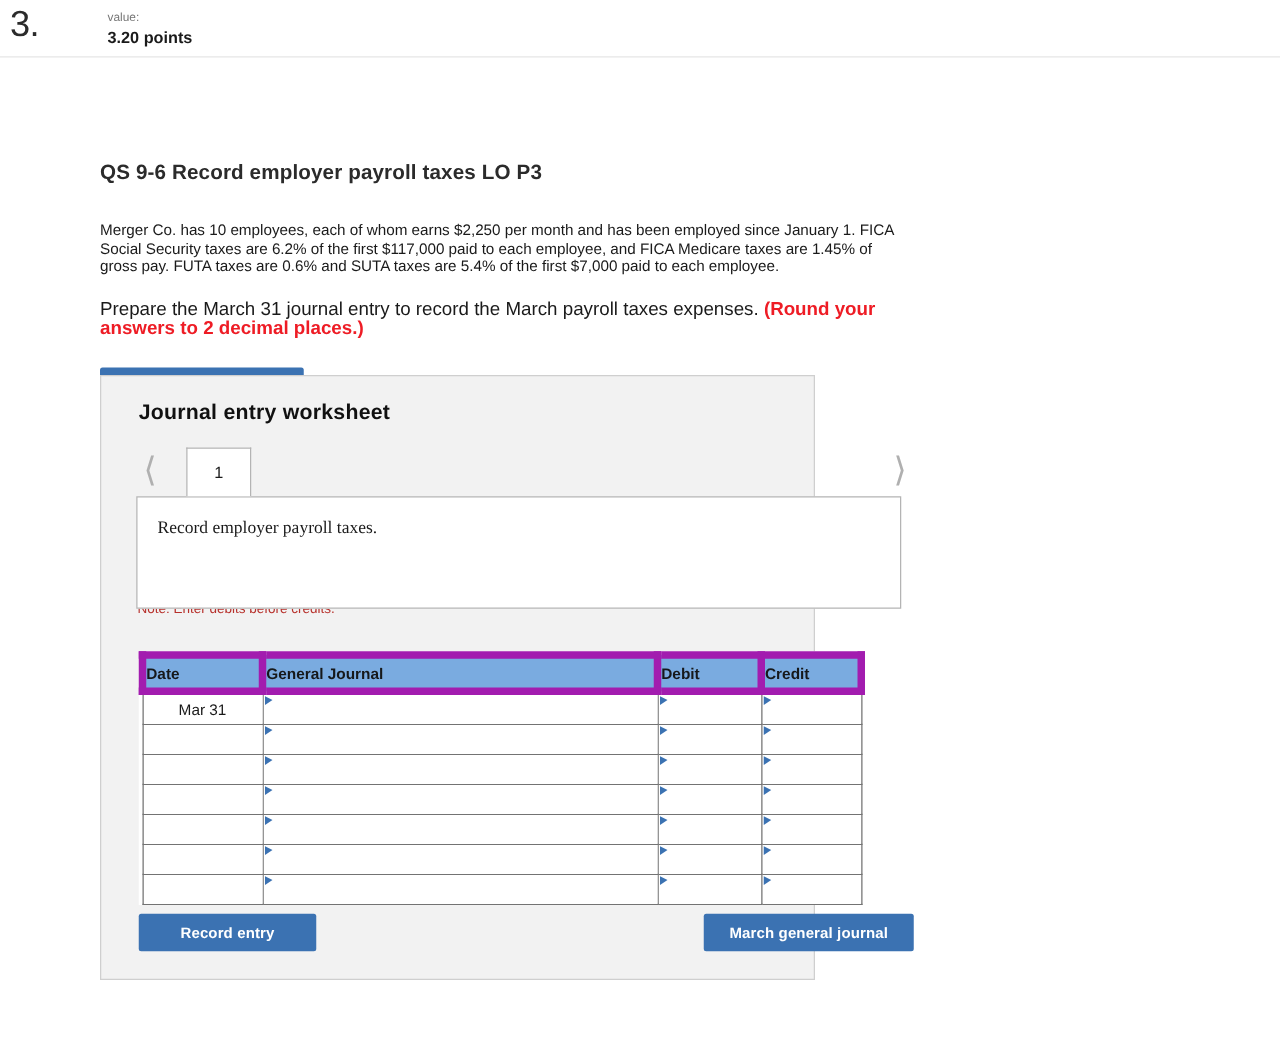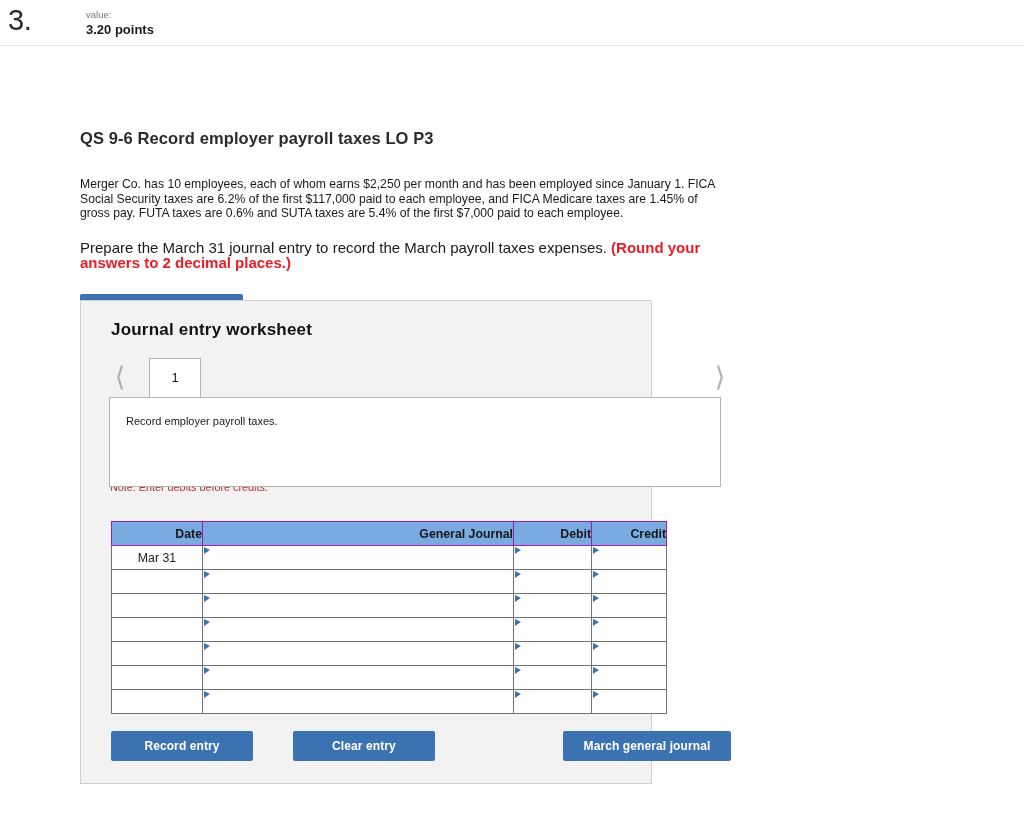--- a/index.html
+++ b/index.html
@@ -181,22 +181,23 @@
     height: 90px;
     background: #ffffff;
     border: 1px solid #b4b4b4;
     box-sizing: border-box;
     z-index: 1;
   }
   .desc-text {
     position: absolute;
     left: 16px;
     top: 17px;
-    font-size: 11px;
-    color: #1a1a1a;
+    font-size: 14px;
+    color: #1a1a1a;
+    font-family: Liberation Serif, serif;
   }
 
   .note {
     position: absolute;
     left: 29px;
     top: 180px;
     font-size: 10.8px;
     color: #b7302b;
   }
 
@@ -205,27 +206,27 @@
     position: absolute;
     left: 30px;
     top: 220px;
     width: 553px;
     border-collapse: collapse;
     table-layout: fixed;
     background: #ffffff;
   }
   .jtable th {
     background: #7aabe0;
-    border: 1px solid #a21caf;
+    border: 6px solid #a21caf;
     font-size: 12.3px;
     font-weight: bold;
     color: #16181a;
     height: 23px;
     padding: 0;
-    text-align: right;
+    text-align: left;
   }
   .jtable td {
     border: 1px solid #737373;
     height: 23px;
     padding: 0;
     font-size: 12.3px;
     color: #1a1a1a;
     background: #ffffff;
     position: relative;
   }
@@ -365,15 +366,14 @@
       <tr>
         <td class="cell-date"></td>
         <td class="mark"></td>
         <td class="mark"></td>
         <td class="mark"></td>
       </tr>
     </tbody>
   </table>
 
   <div class="btn btn-record">Record entry</div>
-  <div class="btn btn-clear">Clear entry</div>
   <div class="btn btn-viewgj">March general journal</div>
 </div>
 
 </body></html>

